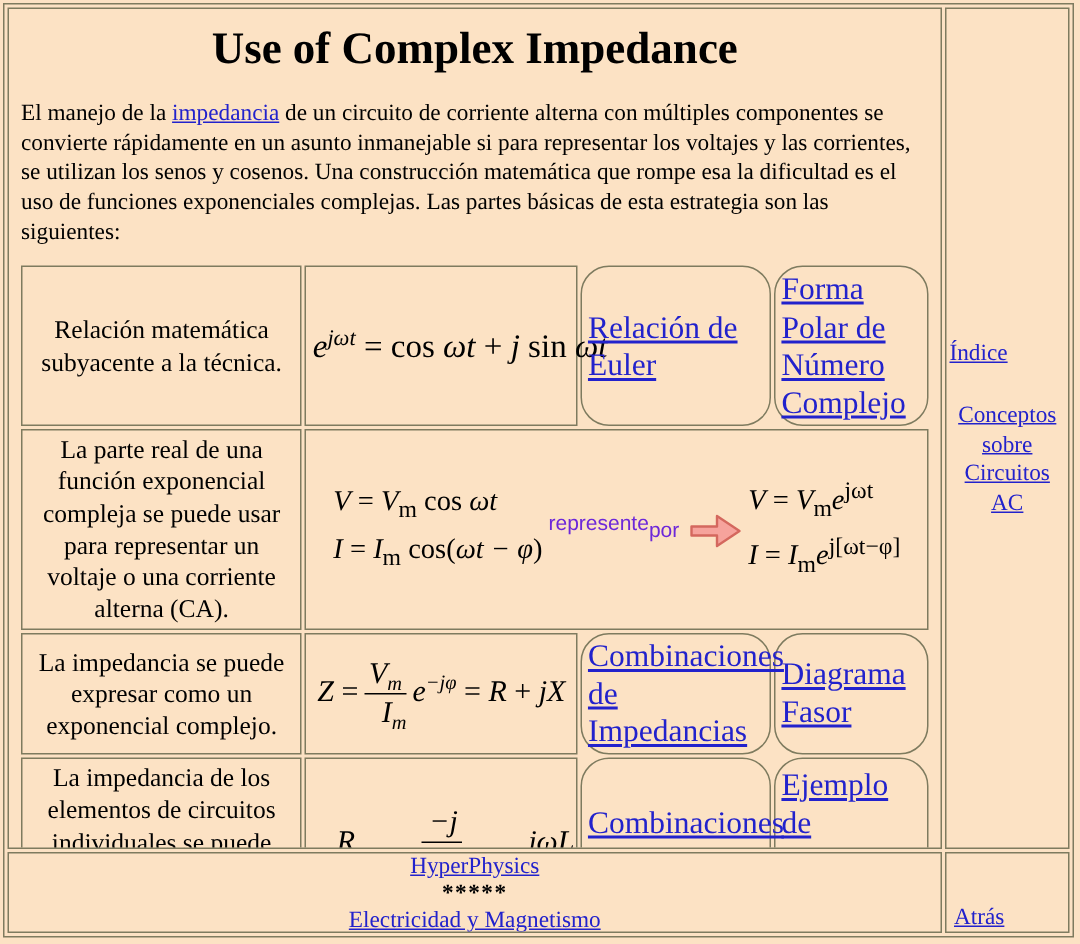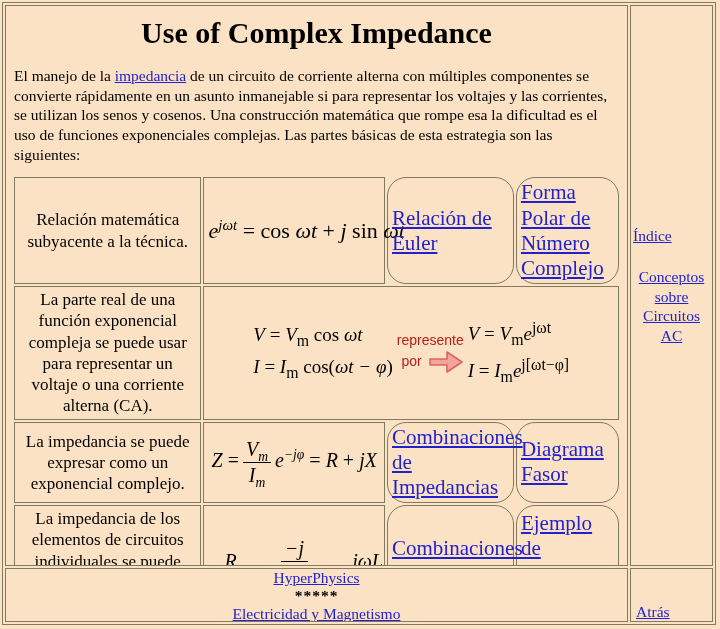--- a/index.html
+++ b/index.html
@@ -49,33 +49,33 @@
   tr.r1 td{height:74px} tr.r2 td{height:112px} tr.r3 td{height:68px} tr.r4 td{height:94px}
   .desc { text-align:center; font-size:17px; line-height:1.25; padding:4px 8px; }
   .linkcell { font-size:21px; line-height:1.2; padding:2px 4px;border-radius:19px; }
 
   
   .fm { font-size:22px; white-space:nowrap; }
   .fm.big { font-size:20px; }
   .it { font-style:italic; }
   .fm sup { font-size:68%; font-style:italic; vertical-align:super; line-height:0; }
   .fm sub { font-size:68%; font-style:italic; vertical-align:sub; line-height:0; }
-  .frac { display:inline-block; vertical-align:middle; text-align:center; margin:0 4px; line-height:1.15; }
+  .frac { display:inline-block; vertical-align:middle; text-align:right; margin:0 4px; line-height:1.15; }
   .frac .num { display:block; border-bottom:1.5px solid #000; padding:0 3px 1px 3px; }
   .frac .den { display:block; padding-top:1px; }
   .formula-center { text-align:center; }
 
   
   .transform { display:flex; align-items:center; justify-content:center; gap:4px; padding:2px; }
   .eqcol { font-size:19px; }
   .eqline { margin:7px 0; white-space:nowrap; }
   .replabel {
     font-family:"Liberation Sans", sans-serif;
-    font-size:14px; color:#b91c1c;
-    display:flex; flex-direction:column; align-items:flex-end; line-height:1.15;
+    font-size:14px; color:#6d28d9;
+    display:flex; flex-direction:row; align-items:flex-start; line-height:1.15;
   }
   .replabel .row2nd { display:flex; align-items:center; gap:6px; }
   .arrow-svg { display:block; margin-top:2px; }
 
   
   .elements { display:flex; align-items:center; gap:40px; padding-left:16px; font-size:20px; }
 
   
   .sidebar {
     display:flex; flex-direction:column; align-items:flex-start; justify-content:center;

